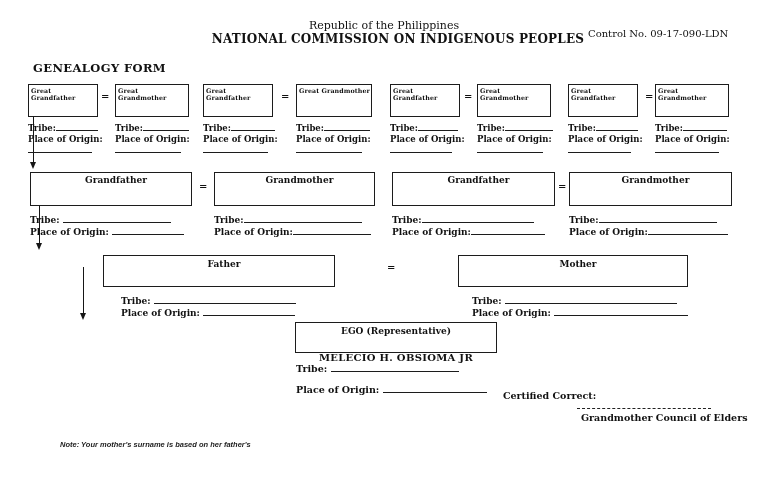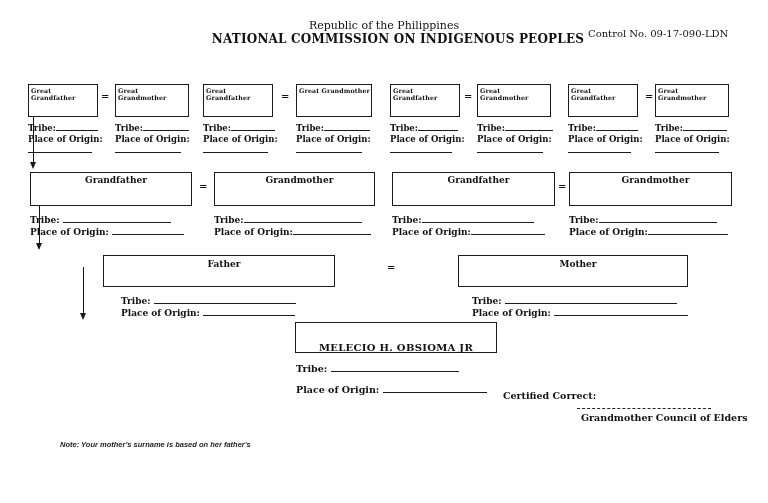--- a/index.html
+++ b/index.html
@@ -54,20 +54,21 @@
 </head>
 <body>
 
 <div class="page">
 
   <div class="abs hdr">
     <div class="hdr-l1">Republic of the Philippines</div>
     <div class="hdr-l2">NATIONAL COMMISSION ON INDIGENOUS PEOPLES</div>
   </div>
   <div class="abs control-no">Control No. 09-17-090-LDN</div>
+  <div class="abs form-title">GENEALOGY FORM</div>
 
   <div class="abs arrow" style="left:33px; top:95px; height:68px;"></div>
   <div class="abs arrow" style="left:39px; top:186px; height:58px;"></div>
   <div class="abs arrow" style="left:83px; top:267px; height:47px;"></div>
 
   <div class="abs g1" style="left:28px; top:84px; width:82px;">
     <div class="pbox g1-box">Great Grandfather</div>
     <div class="frow" style="margin-top:6px;"><span>Tribe:</span><span class="fline" style="width:42px;"></span></div>
     <div class="frow">Place of Origin:</div>
     <div class="blockline" style="width:64px; margin-top:7px;"></div>
@@ -156,20 +157,21 @@
   <span class="abs eq" style="left:387px; top:261px;">=</span>
   <div class="abs g3" style="left:458px; top:255px; width:240px;">
     <div class="pbox g3-box" style="width:230px;text-align:center;">Mother</div>
     <div style="margin-left:14px;">
       <div class="frow" style="margin-top:8px;"><span>Tribe:</span> <span class="fline" style="width:172px;"></span></div>
       <div class="frow"><span>Place of Origin:</span> <span class="fline" style="width:134px;"></span></div>
     </div>
   </div>
 
   <div class="abs ego-box" style="left:295px; top:322px; width:202px; height:31px;">
+    <div class="ego-title">EGO (Representative)</div>
     <div class="ego-name">MELECIO H. OBSIOMA JR</div>
   </div>
   <div class="abs ego-frow" style="left:296px; top:363px;"><span>Tribe:</span> <span class="fline" style="width:128px;"></span></div>
   <div class="abs ego-frow" style="left:296px; top:384px;"><span>Place of Origin:</span> <span class="fline" style="width:104px;"></span></div>
 
   <div class="abs cert-label" style="left:503px; top:390px;">Certified Correct:</div>
   <div class="abs sig-line" style="left:577px; top:408px; width:134px;"></div>
   <div class="abs sig-name" style="left:581px; top:412px;">Grandmother Council of Elders</div>
 
   <div class="abs note" style="left:60px; top:440px;">Note: Your mother's surname is based on her father's</div>

